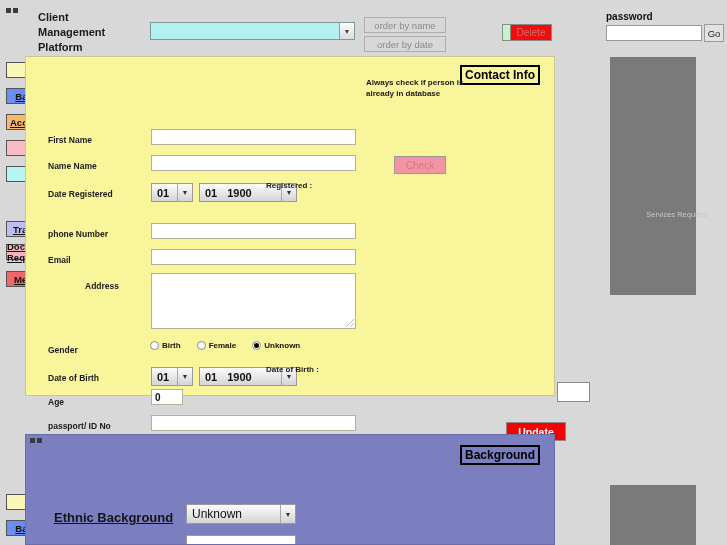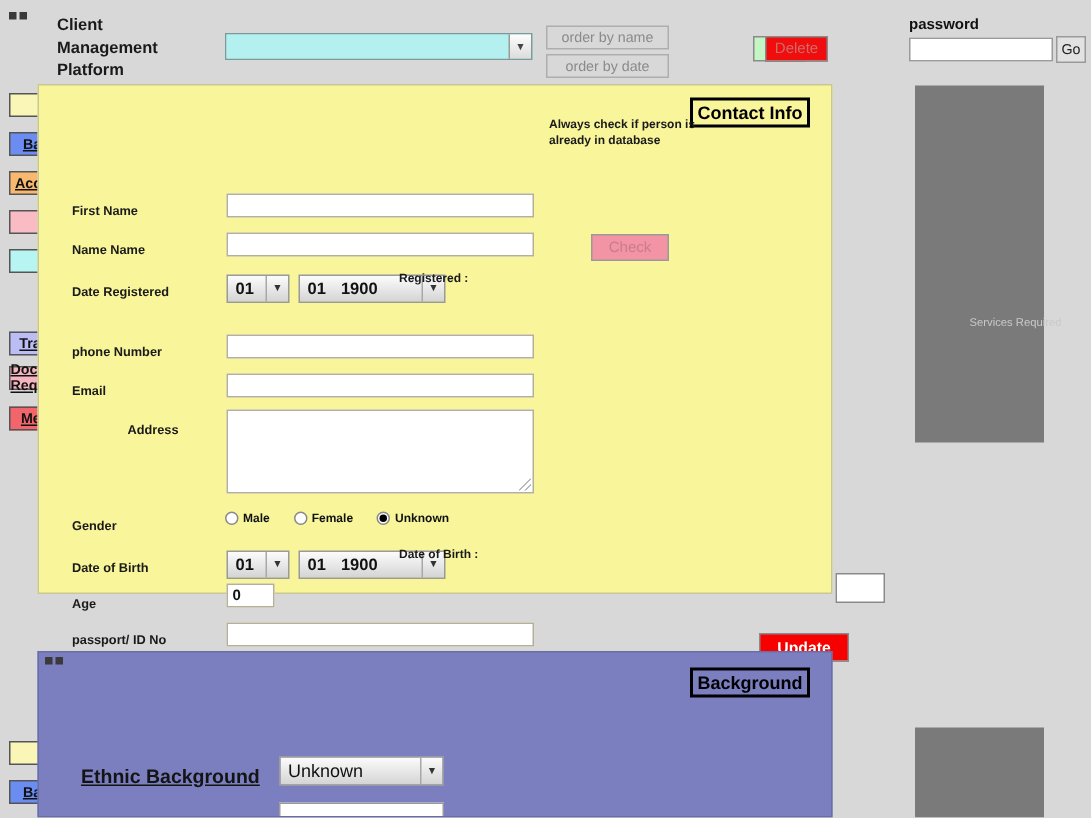--- a/index.html
+++ b/index.html
@@ -280,21 +280,21 @@
   <div class="f-label" style="left:22px;top:224px;margin-left:37px;">Address</div>
   <div class="f-textarea" style="left:125px;top:216px;width:205px;height:56px;">
     <span></span>
     <span class="grip"></span>
   </div>
 
   <div class="f-label" style="left:22px;top:288px;">Gender</div>
   <div class="radio-grp" style="left:124px;top:284px;">
     <span class="radio-item">
       <span class="radio-dot"></span>
-      <span class="radio-lbl">Male</span>
+      <span class="radio-lbl">Birth</span>
     </span>
     <span class="radio-item">
       <span class="radio-dot"></span>
       <span class="radio-lbl">Female</span>
     </span>
     <span class="radio-item">
       <span class="radio-dot on"></span>
       <span class="radio-lbl">Unknown</span>
     </span>
   </div>

